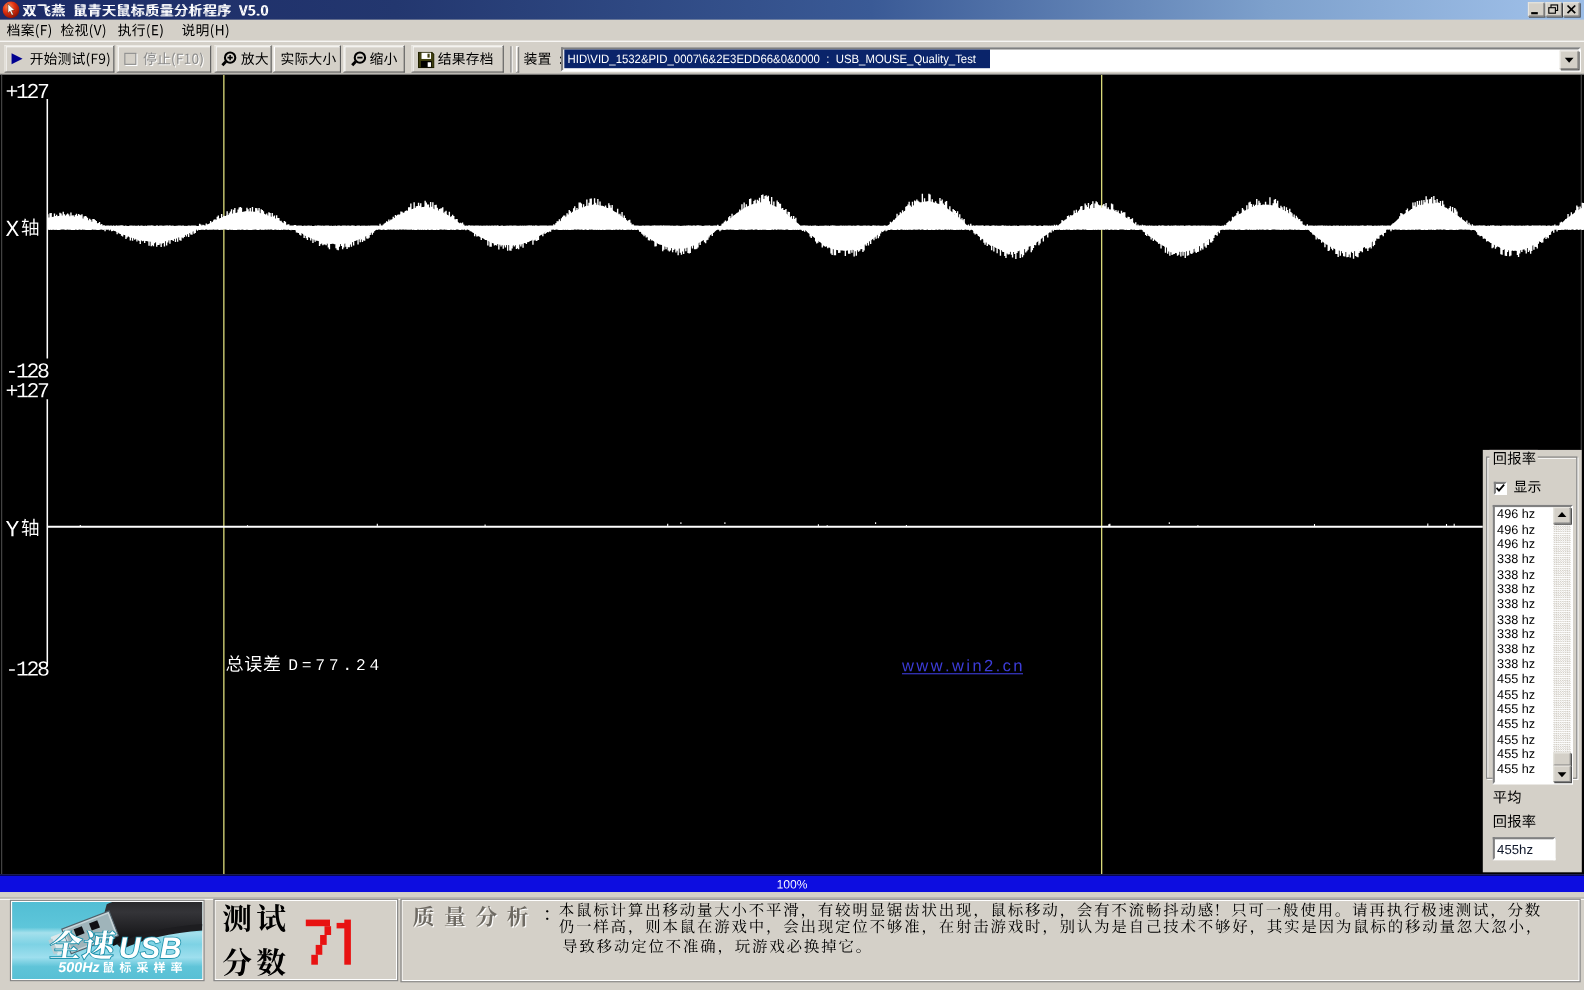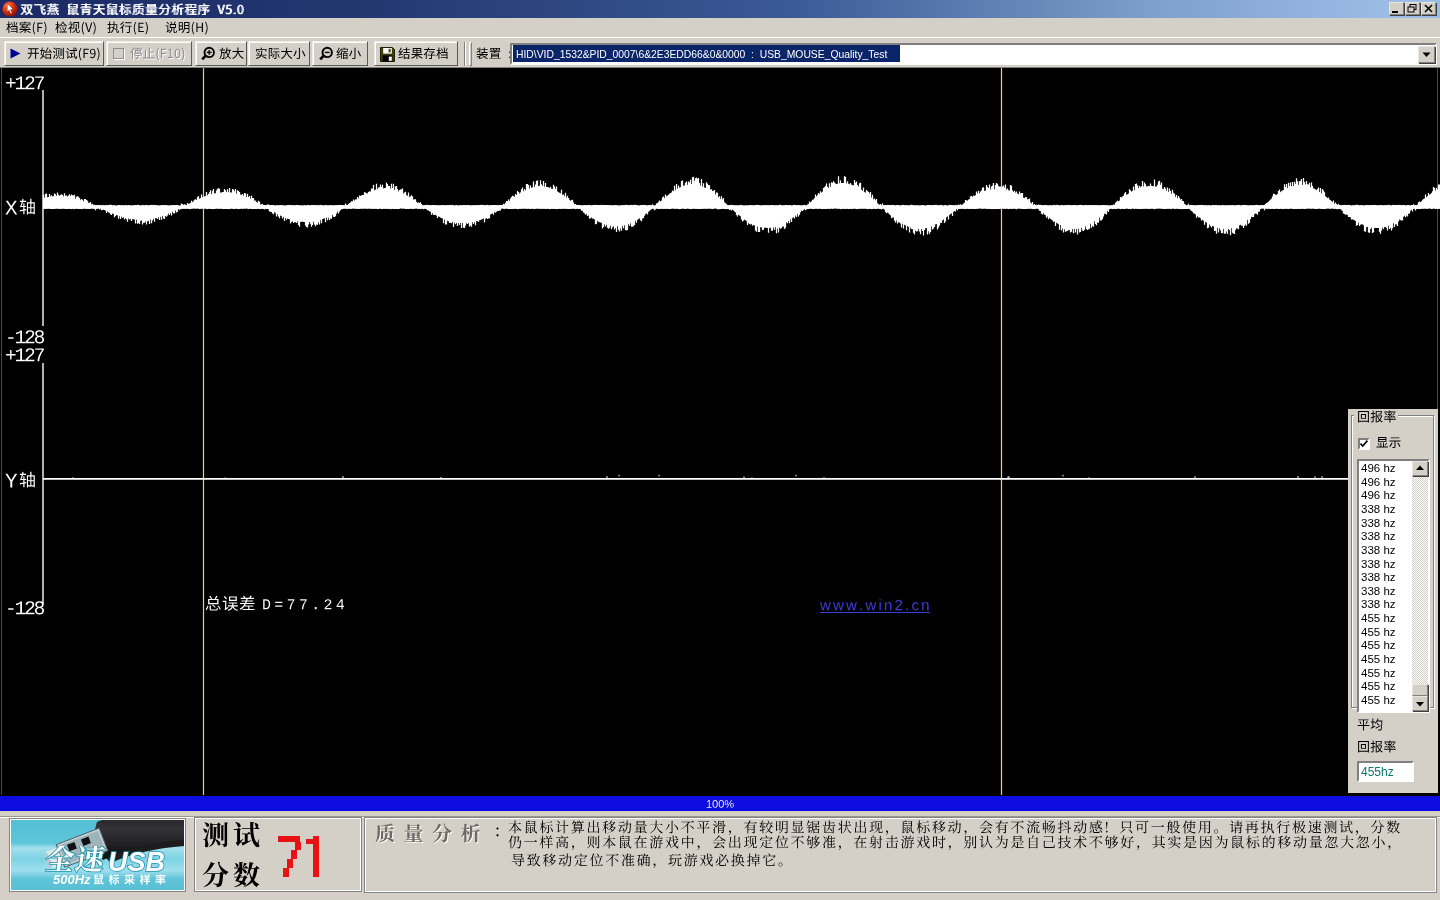--- a/index.html
+++ b/index.html
@@ -202,21 +202,21 @@
 <svg class="abs" style="left:1412px;top:696px" width="16" height="15" viewBox="0 0 16 15">
     <path d="M8 10.5 L12 6 H4 Z" fill="#000"></path>
   </svg>
 <svg style="position:absolute;left:1357px;top:718px" width="29" height="20" viewBox="0 -11.4 29 20">
     <path d="M2.3 -8.2C2.8 -7.2 3.3 -6.0 3.5 -5.2L4.4 -5.5C4.2 -6.3 3.7 -7.5 3.1 -8.4ZM9.8 -8.5C9.5 -7.6 8.9 -6.2 8.4 -5.4L9.2 -5.1C9.8 -5.9 10.4 -7.2 10.8 -8.2ZM0.7 -4.5V-3.5H6.0V1.0H7.0V-3.5H12.3V-4.5H7.0V-9.1H11.6V-10.0H1.4V-9.1H6.0V-4.5Z M19.5 -6.0C20.3 -5.3 21.3 -4.4 21.8 -3.8L22.5 -4.5C21.9 -5.0 20.9 -5.9 20.1 -6.6ZM18.5 -1.5 18.9 -0.6C20.2 -1.4 22.0 -2.3 23.6 -3.3L23.4 -4.1C21.6 -3.1 19.7 -2.1 18.5 -1.5ZM20.6 -10.9C20.0 -9.2 19.0 -7.6 17.8 -6.5C18.0 -6.3 18.3 -5.9 18.5 -5.7C19.1 -6.3 19.7 -7.1 20.2 -7.9H24.4C24.2 -2.6 24.0 -0.5 23.6 -0.1C23.5 0.1 23.3 0.2 23.0 0.2C22.7 0.2 21.9 0.2 20.9 0.1C21.1 0.3 21.2 0.7 21.2 1.0C22.0 1.0 22.9 1.1 23.4 1.0C23.8 1.0 24.1 0.9 24.4 0.5C24.9 -0.2 25.1 -2.2 25.3 -8.3C25.3 -8.5 25.3 -8.8 25.3 -8.8H20.7C21.0 -9.4 21.3 -10.0 21.5 -10.6ZM13.7 -1.6 14.0 -0.6C15.3 -1.2 16.9 -2.1 18.4 -2.9L18.1 -3.7L16.3 -2.8V-6.9H17.9V-7.8H16.3V-10.8H15.4V-7.8H13.8V-6.9H15.4V-2.4C14.7 -2.1 14.1 -1.8 13.7 -1.6Z" fill="#000"></path>
   </svg>
 <svg style="position:absolute;left:1357px;top:740px" width="42" height="20" viewBox="0 -11.4 42 20">
     <path d="M4.9 -6.5H8.0V-3.5H4.9ZM3.9 -7.4V-2.7H9.0V-7.4ZM1.1 -10.4V1.0H2.1V0.3H10.9V1.0H11.9V-10.4ZM2.1 -0.6V-9.4H10.9V-0.6Z M18.7 -10.5V1.0H19.7V-5.1H20.1C20.6 -3.8 21.2 -2.5 22.1 -1.4C21.4 -0.7 20.6 -0.1 19.7 0.4C20.0 0.5 20.3 0.8 20.4 1.1C21.3 0.6 22.1 -0.0 22.7 -0.7C23.4 0.0 24.2 0.6 25.0 1.0C25.2 0.8 25.5 0.4 25.7 0.2C24.8 -0.2 24.0 -0.8 23.3 -1.5C24.3 -2.7 24.9 -4.2 25.3 -5.8L24.6 -6.1L24.4 -6.0H19.7V-9.6H23.8C23.8 -8.4 23.7 -7.9 23.5 -7.7C23.4 -7.6 23.3 -7.6 23.0 -7.6C22.7 -7.6 21.9 -7.6 21.0 -7.7C21.2 -7.5 21.3 -7.1 21.3 -6.9C22.2 -6.8 23.0 -6.8 23.4 -6.9C23.8 -6.9 24.1 -7.0 24.4 -7.2C24.6 -7.5 24.8 -8.2 24.8 -10.1C24.8 -10.2 24.8 -10.5 24.8 -10.5ZM21.0 -5.1H24.1C23.8 -4.1 23.3 -3.1 22.7 -2.2C22.0 -3.1 21.4 -4.1 21.0 -5.1ZM15.7 -10.9V-8.3H13.8V-7.3H15.7V-4.6L13.6 -4.0L13.9 -3.0L15.7 -3.6V-0.2C15.7 0.1 15.6 0.1 15.4 0.1C15.2 0.1 14.5 0.1 13.8 0.1C13.9 0.4 14.0 0.8 14.1 1.0C15.1 1.0 15.7 1.0 16.1 0.9C16.5 0.7 16.6 0.4 16.6 -0.2V-3.9L18.2 -4.3L18.1 -5.3L16.6 -4.8V-7.3H18.1V-8.3H16.6V-10.9Z M37.2 -8.4C36.7 -7.8 35.9 -7.1 35.3 -6.7L36.0 -6.2C36.6 -6.6 37.4 -7.3 38.0 -7.9ZM27.1 -4.4 27.6 -3.6C28.5 -4.0 29.5 -4.6 30.5 -5.1L30.4 -5.9C29.2 -5.3 27.9 -4.7 27.1 -4.4ZM27.5 -7.8C28.2 -7.3 29.1 -6.7 29.5 -6.3L30.2 -6.9C29.7 -7.3 28.9 -7.9 28.2 -8.3ZM35.2 -5.3C36.1 -4.8 37.2 -4.0 37.8 -3.5L38.5 -4.0C37.9 -4.6 36.8 -5.3 35.9 -5.8ZM27.1 -2.6V-1.7H32.4V1.0H33.4V-1.7H38.8V-2.6H33.4V-3.7H32.4V-2.6ZM32.1 -10.8C32.2 -10.5 32.5 -10.1 32.7 -9.8H27.3V-8.9H32.1C31.7 -8.2 31.3 -7.7 31.1 -7.5C30.9 -7.3 30.7 -7.1 30.5 -7.1C30.6 -6.9 30.7 -6.5 30.8 -6.3C31.0 -6.4 31.3 -6.4 32.8 -6.5C32.1 -5.9 31.6 -5.4 31.3 -5.2C30.9 -4.8 30.5 -4.6 30.3 -4.5C30.4 -4.3 30.5 -3.9 30.5 -3.7C30.8 -3.8 31.3 -3.9 34.7 -4.2C34.8 -4.0 35.0 -3.7 35.0 -3.5L35.8 -3.9C35.5 -4.5 34.9 -5.4 34.3 -6.1L33.6 -5.8C33.8 -5.5 34.0 -5.2 34.2 -4.9L31.9 -4.7C33.0 -5.6 34.2 -6.8 35.2 -8.0L34.4 -8.4C34.2 -8.1 33.8 -7.7 33.5 -7.4L31.9 -7.3C32.3 -7.7 32.7 -8.3 33.1 -8.9H38.6V-9.8H33.8C33.6 -10.1 33.3 -10.6 33.0 -11.0Z" fill="#000"></path>
   </svg>
 <div class="abs" style="left:1357px;top:761px;width:57px;height:21px;background:#fff;border:2px solid;border-color:#808080 #fff #fff #808080"></div>
-<div class="abs" style="left:1361px;top:765px;font-size:12px;color:#0f766e">455hz</div>
+<div class="abs" style="left:1361px;top:765px;font-size:12px;color:#0f172a">455hz</div>
 <div class="abs" style="left:0px;top:795px;width:1440px;height:16px;background:#0d0de0;border-top:1px solid #000"></div>
 <svg style="position:absolute;left:706px;top:797.5px" width="31" height="17" viewBox="0 -9.7 31 17">
     <path d="M0.8 0.0V-0.8H2.8V-6.6L1.1 -5.4V-6.3L2.8 -7.6H3.7V-0.8H5.6V0.0Z M11.8 -3.8Q11.8 -1.9 11.1 -0.9Q10.5 0.1 9.2 0.1Q7.9 0.1 7.2 -0.9Q6.5 -1.9 6.5 -3.8Q6.5 -5.7 7.2 -6.7Q7.8 -7.7 9.2 -7.7Q10.5 -7.7 11.2 -6.7Q11.8 -5.7 11.8 -3.8ZM10.8 -3.8Q10.8 -5.4 10.4 -6.2Q10.1 -6.9 9.2 -6.9Q8.3 -6.9 7.9 -6.2Q7.5 -5.4 7.5 -3.8Q7.5 -2.2 7.9 -1.4Q8.3 -0.7 9.2 -0.7Q10.0 -0.7 10.4 -1.4Q10.8 -2.2 10.8 -3.8Z M17.9 -3.8Q17.9 -1.9 17.3 -0.9Q16.6 0.1 15.3 0.1Q14.0 0.1 13.3 -0.9Q12.7 -1.9 12.7 -3.8Q12.7 -5.7 13.3 -6.7Q13.9 -7.7 15.3 -7.7Q16.7 -7.7 17.3 -6.7Q17.9 -5.7 17.9 -3.8ZM16.9 -3.8Q16.9 -5.4 16.6 -6.2Q16.2 -6.9 15.3 -6.9Q14.4 -6.9 14.0 -6.2Q13.6 -5.4 13.6 -3.8Q13.6 -2.2 14.0 -1.4Q14.4 -0.7 15.3 -0.7Q16.1 -0.7 16.5 -1.4Q16.9 -2.2 16.9 -3.8Z M27.7 -2.3Q27.7 -1.2 27.3 -0.6Q26.9 0.1 26.0 0.1Q25.2 0.1 24.8 -0.5Q24.3 -1.1 24.3 -2.3Q24.3 -3.6 24.7 -4.2Q25.2 -4.8 26.0 -4.8Q26.9 -4.8 27.3 -4.1Q27.7 -3.5 27.7 -2.3ZM21.2 0.0H20.4L25.3 -7.6H26.1ZM20.5 -7.6Q21.3 -7.6 21.7 -7.0Q22.2 -6.4 22.2 -5.2Q22.2 -4.1 21.7 -3.4Q21.3 -2.8 20.4 -2.8Q19.6 -2.8 19.2 -3.4Q18.7 -4.1 18.7 -5.2Q18.7 -6.4 19.2 -7.0Q19.6 -7.6 20.5 -7.6ZM26.9 -2.3Q26.9 -3.3 26.7 -3.7Q26.5 -4.2 26.0 -4.2Q25.6 -4.2 25.3 -3.7Q25.1 -3.3 25.1 -2.3Q25.1 -1.4 25.3 -1.0Q25.5 -0.5 26.0 -0.5Q26.5 -0.5 26.7 -1.0Q26.9 -1.4 26.9 -2.3ZM21.4 -5.2Q21.4 -6.2 21.2 -6.6Q21.0 -7.1 20.5 -7.1Q20.0 -7.1 19.7 -6.6Q19.5 -6.2 19.5 -5.2Q19.5 -4.3 19.7 -3.9Q20.0 -3.4 20.5 -3.4Q20.9 -3.4 21.1 -3.9Q21.4 -4.3 21.4 -5.2Z" fill="#fff"></path>
   </svg>
 <div class="abs" style="left:0;top:811px;width:1440px;height:89px;background:#d4d0c8"></div>
 <div class="abs" style="left:0;top:816px;width:1440px;height:2px;border-top:1px solid #9a968e;border-bottom:1px solid #fff"></div>
 <div class="abs" style="left:9px;top:818px;width:177px;height:74px;border:1px solid #848484;box-shadow:inset 1px 1px 0 #fff,inset -1px -1px 0 #fff"></div>
 <svg class="abs" style="left:11px;top:820px" width="173" height="70" viewBox="0 0 173 70">
 <defs>
 <linearGradient id="teal" x1="0" y1="0" x2="0" y2="1">

